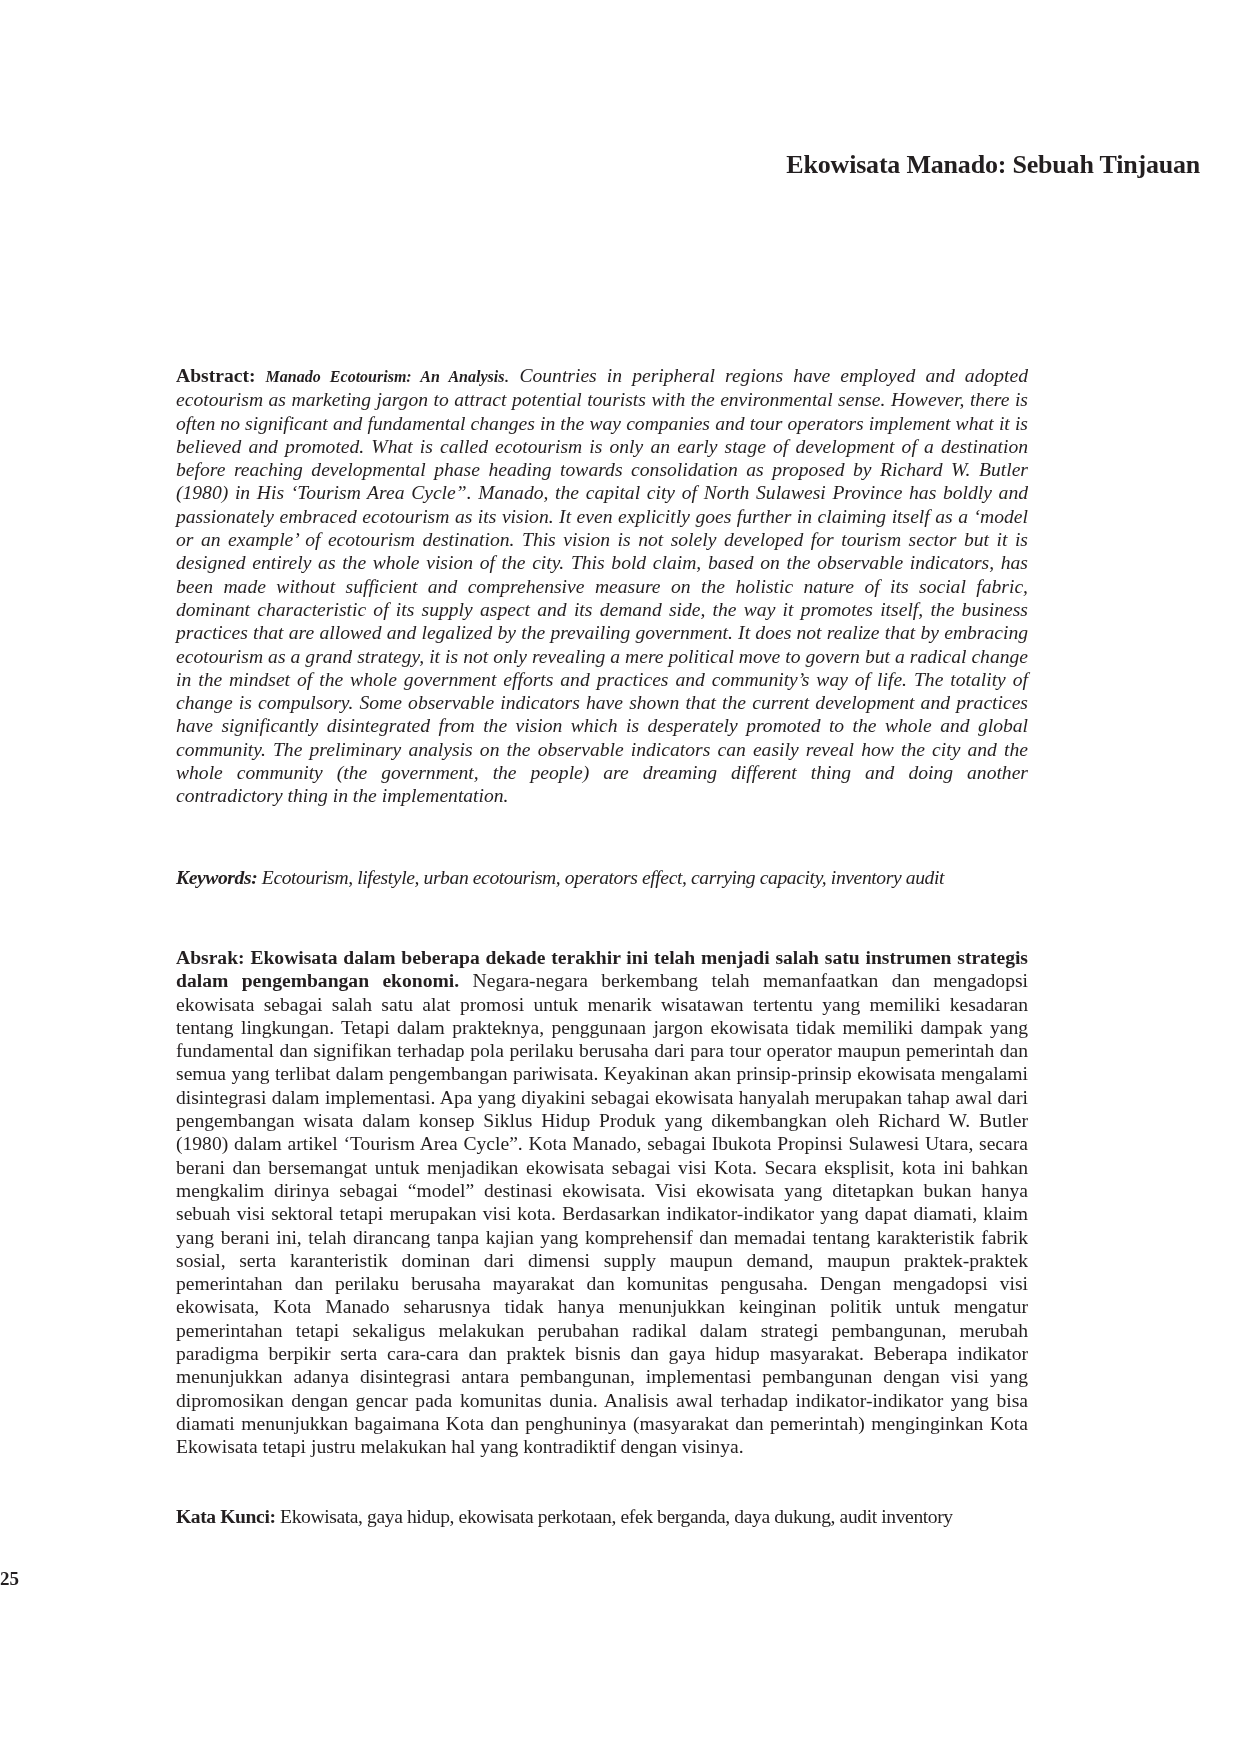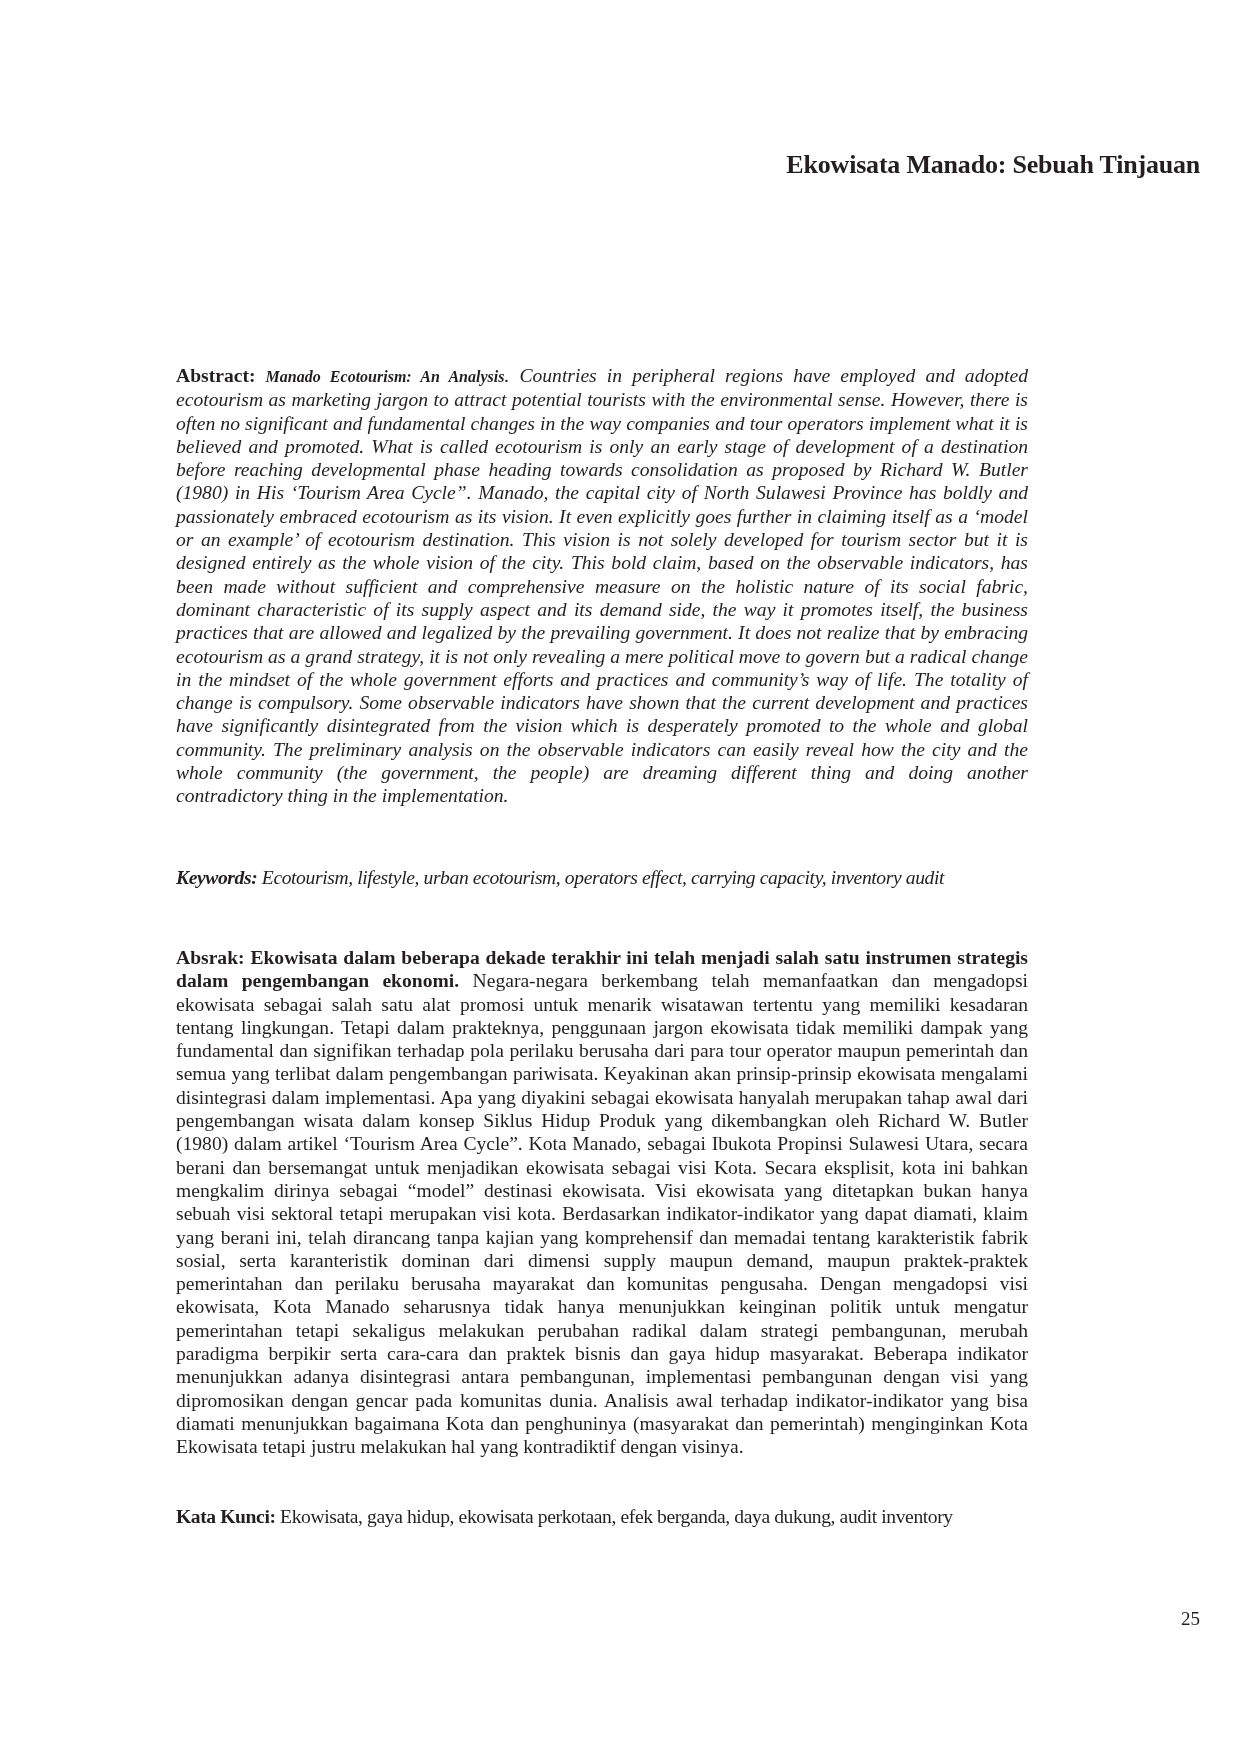--- a/index.html
+++ b/index.html
@@ -90,25 +90,25 @@
       top: 1505px;
       letter-spacing: -0.4px;
       text-align: left;
       white-space: nowrap;
     }
     .keywords-id .lead {
       font-weight: bold;
     }
     .pagenum {
       position: absolute;
-      top: 1608px;
+      top: 1568px;
       left: 0;
       width: 1200px;
-      text-align: right;
-      font-weight: normal;
+      text-align: left;
+      font-weight: bold;
       font-size: 19px;
     }
   </style>
 </head>
 <body>
 
 <div class="page">
 
   <div class="title">Ekowisata Manado: Sebuah Tinjauan</div>
 

